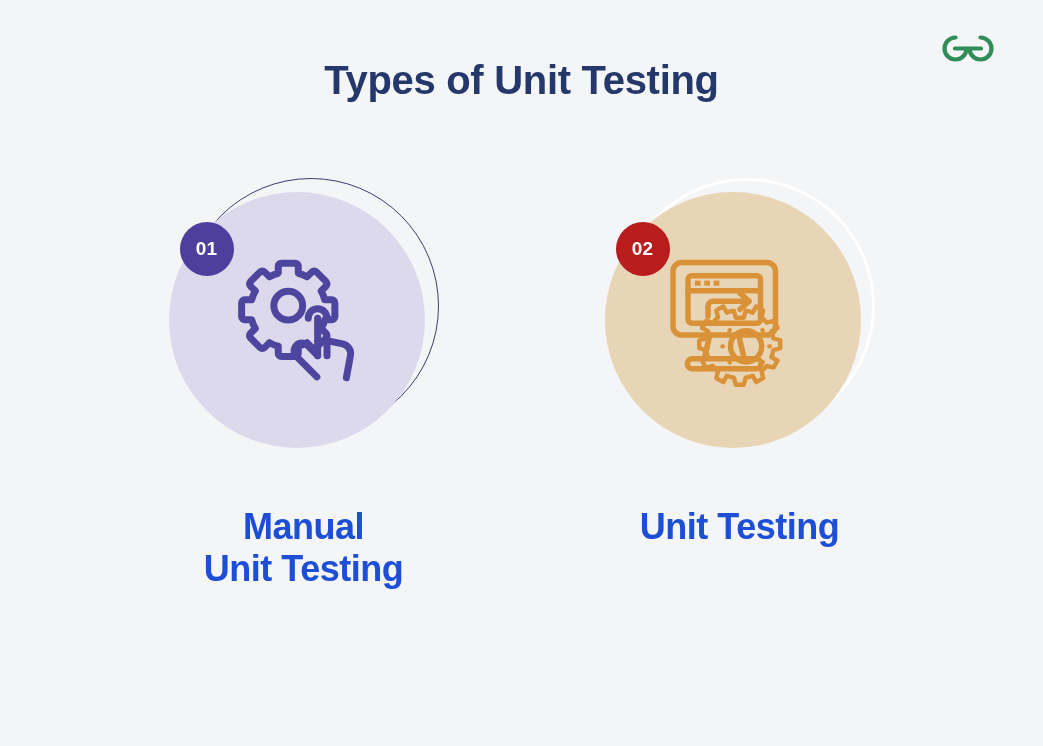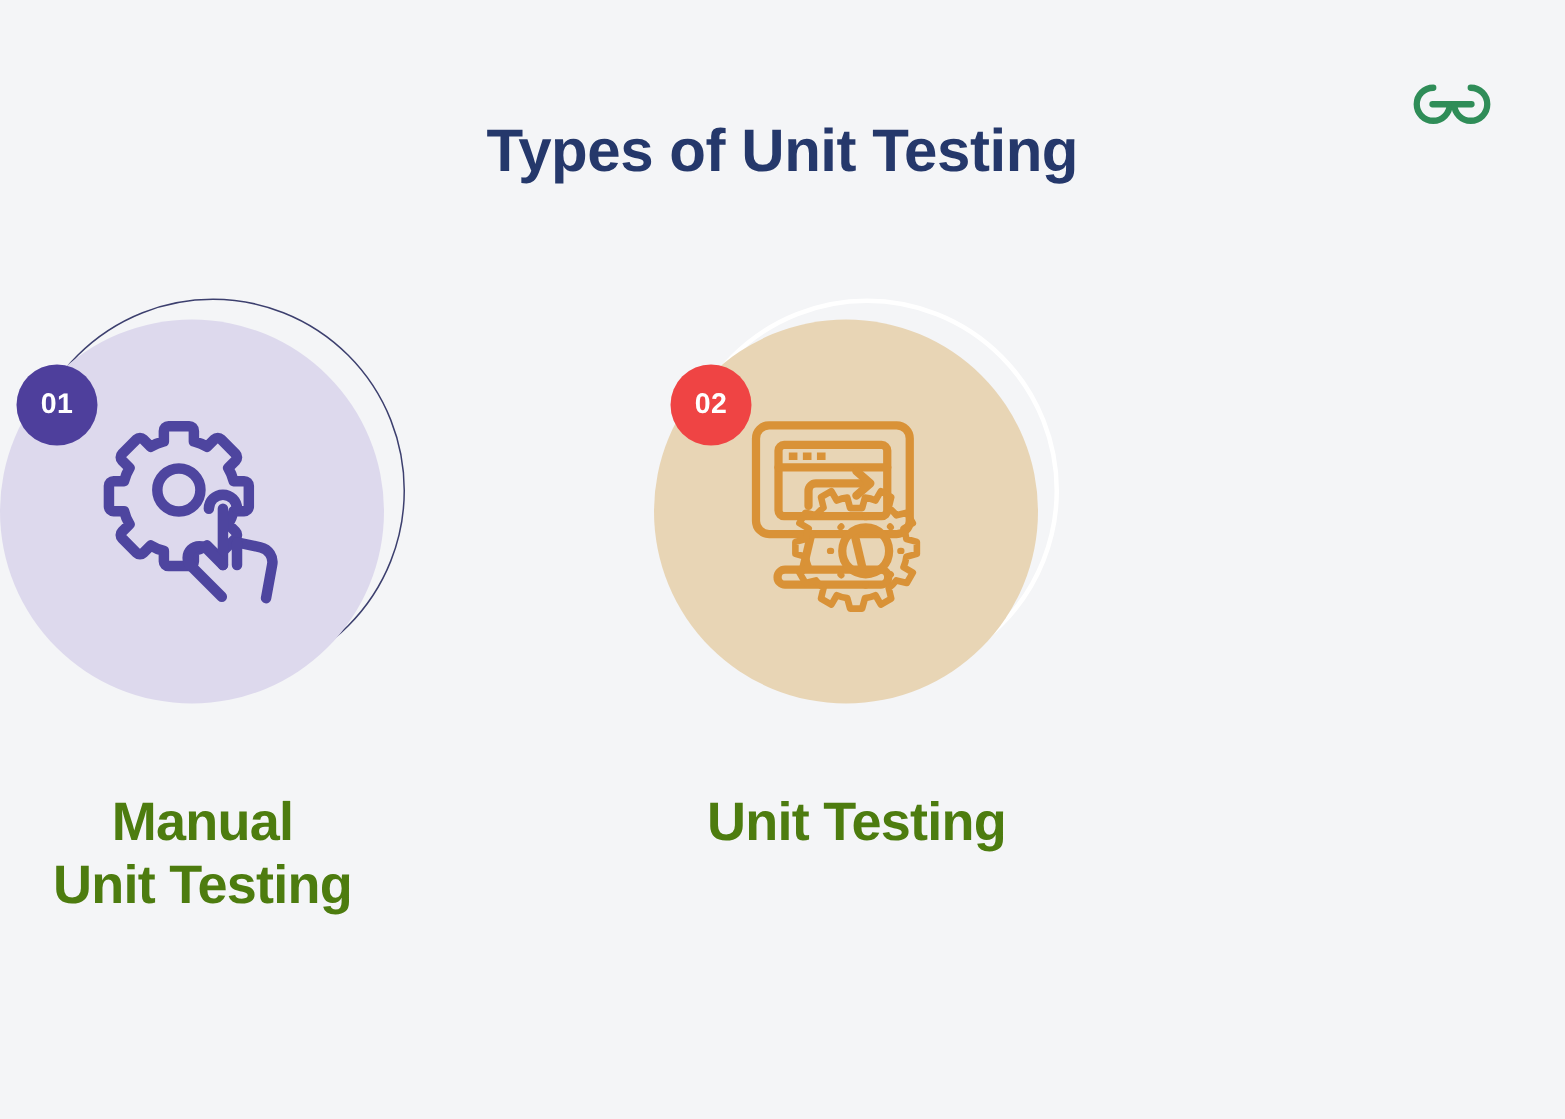--- a/index.html
+++ b/index.html
@@ -13,21 +13,20 @@
     background: #f4f5f7;
     font-family: "Liberation Sans", "DejaVu Sans", sans-serif;
     overflow: hidden;
     position: relative;
   }
 
   .page {
     position: relative;
     width: 1043px;
     height: 542px;
-    margin-top: 21px;
   }
 
   
   .brand-logo {
     position: absolute;
     top: 26px;
     right: 42px;
     width: 66px;
     height: 40px;
     display: flex;
@@ -49,20 +48,21 @@
     line-height: 1.1;
   }
 
   
   .cards {
     position: absolute;
     top: 178px;
     left: 0;
     width: 1043px;
     display: flex;
+    justify-content: center;
     gap: 166px;
   }
 
   .card {
     width: 270px;
     display: flex;
     flex-direction: column;
     align-items: center;
   }
 
@@ -123,30 +123,30 @@
     color: #ffffff;
     display: flex;
     align-items: center;
     justify-content: center;
     font-size: 19px;
     font-weight: bold;
     letter-spacing: 0.3px;
     z-index: 5;
   }
   .badge.amber {
-    background: #ef4444;
+    background: #b91c1c;
   }
 
   
   .caption {
     margin-top: 56px;
     text-align: center;
     font-size: 36px;
     font-weight: bold;
-    color: #4d7c0f;
+    color: #1d4ed8;
     line-height: 1.18;
     letter-spacing: -0.5px;
     white-space: nowrap;
   }
   .caption .line2 {
     display: block;
   }
 </style>
 </head>
 <body>

